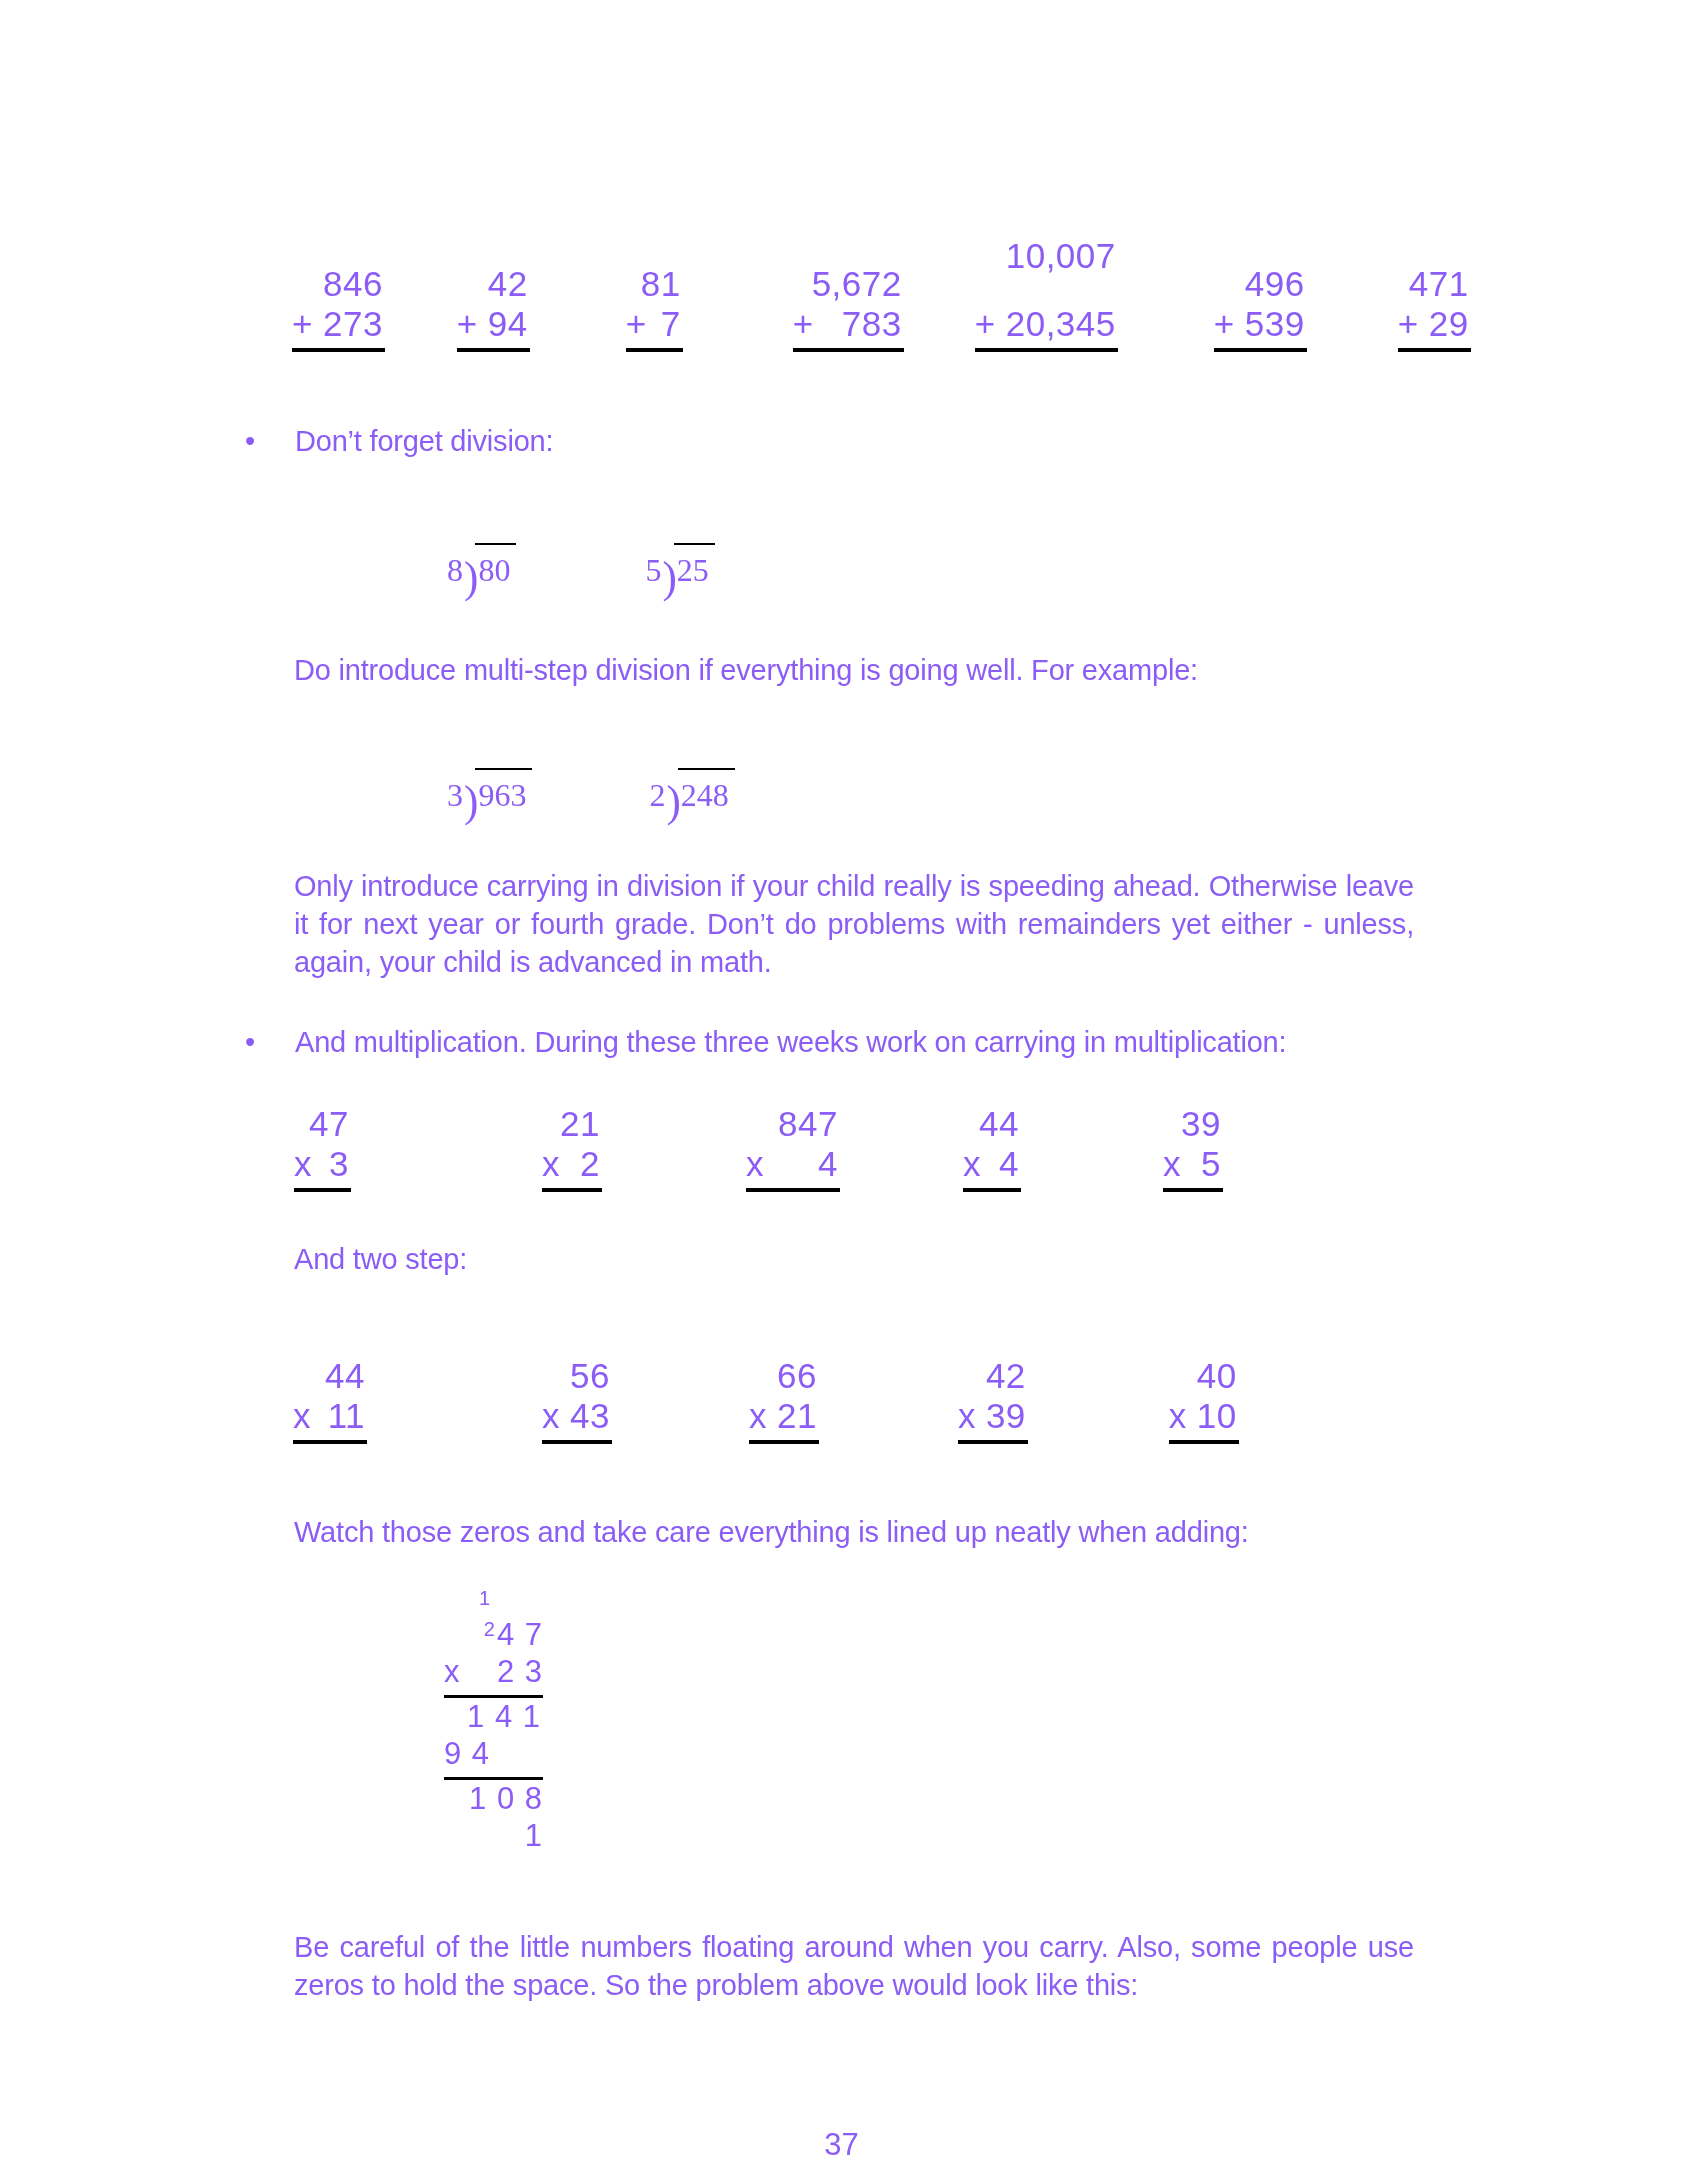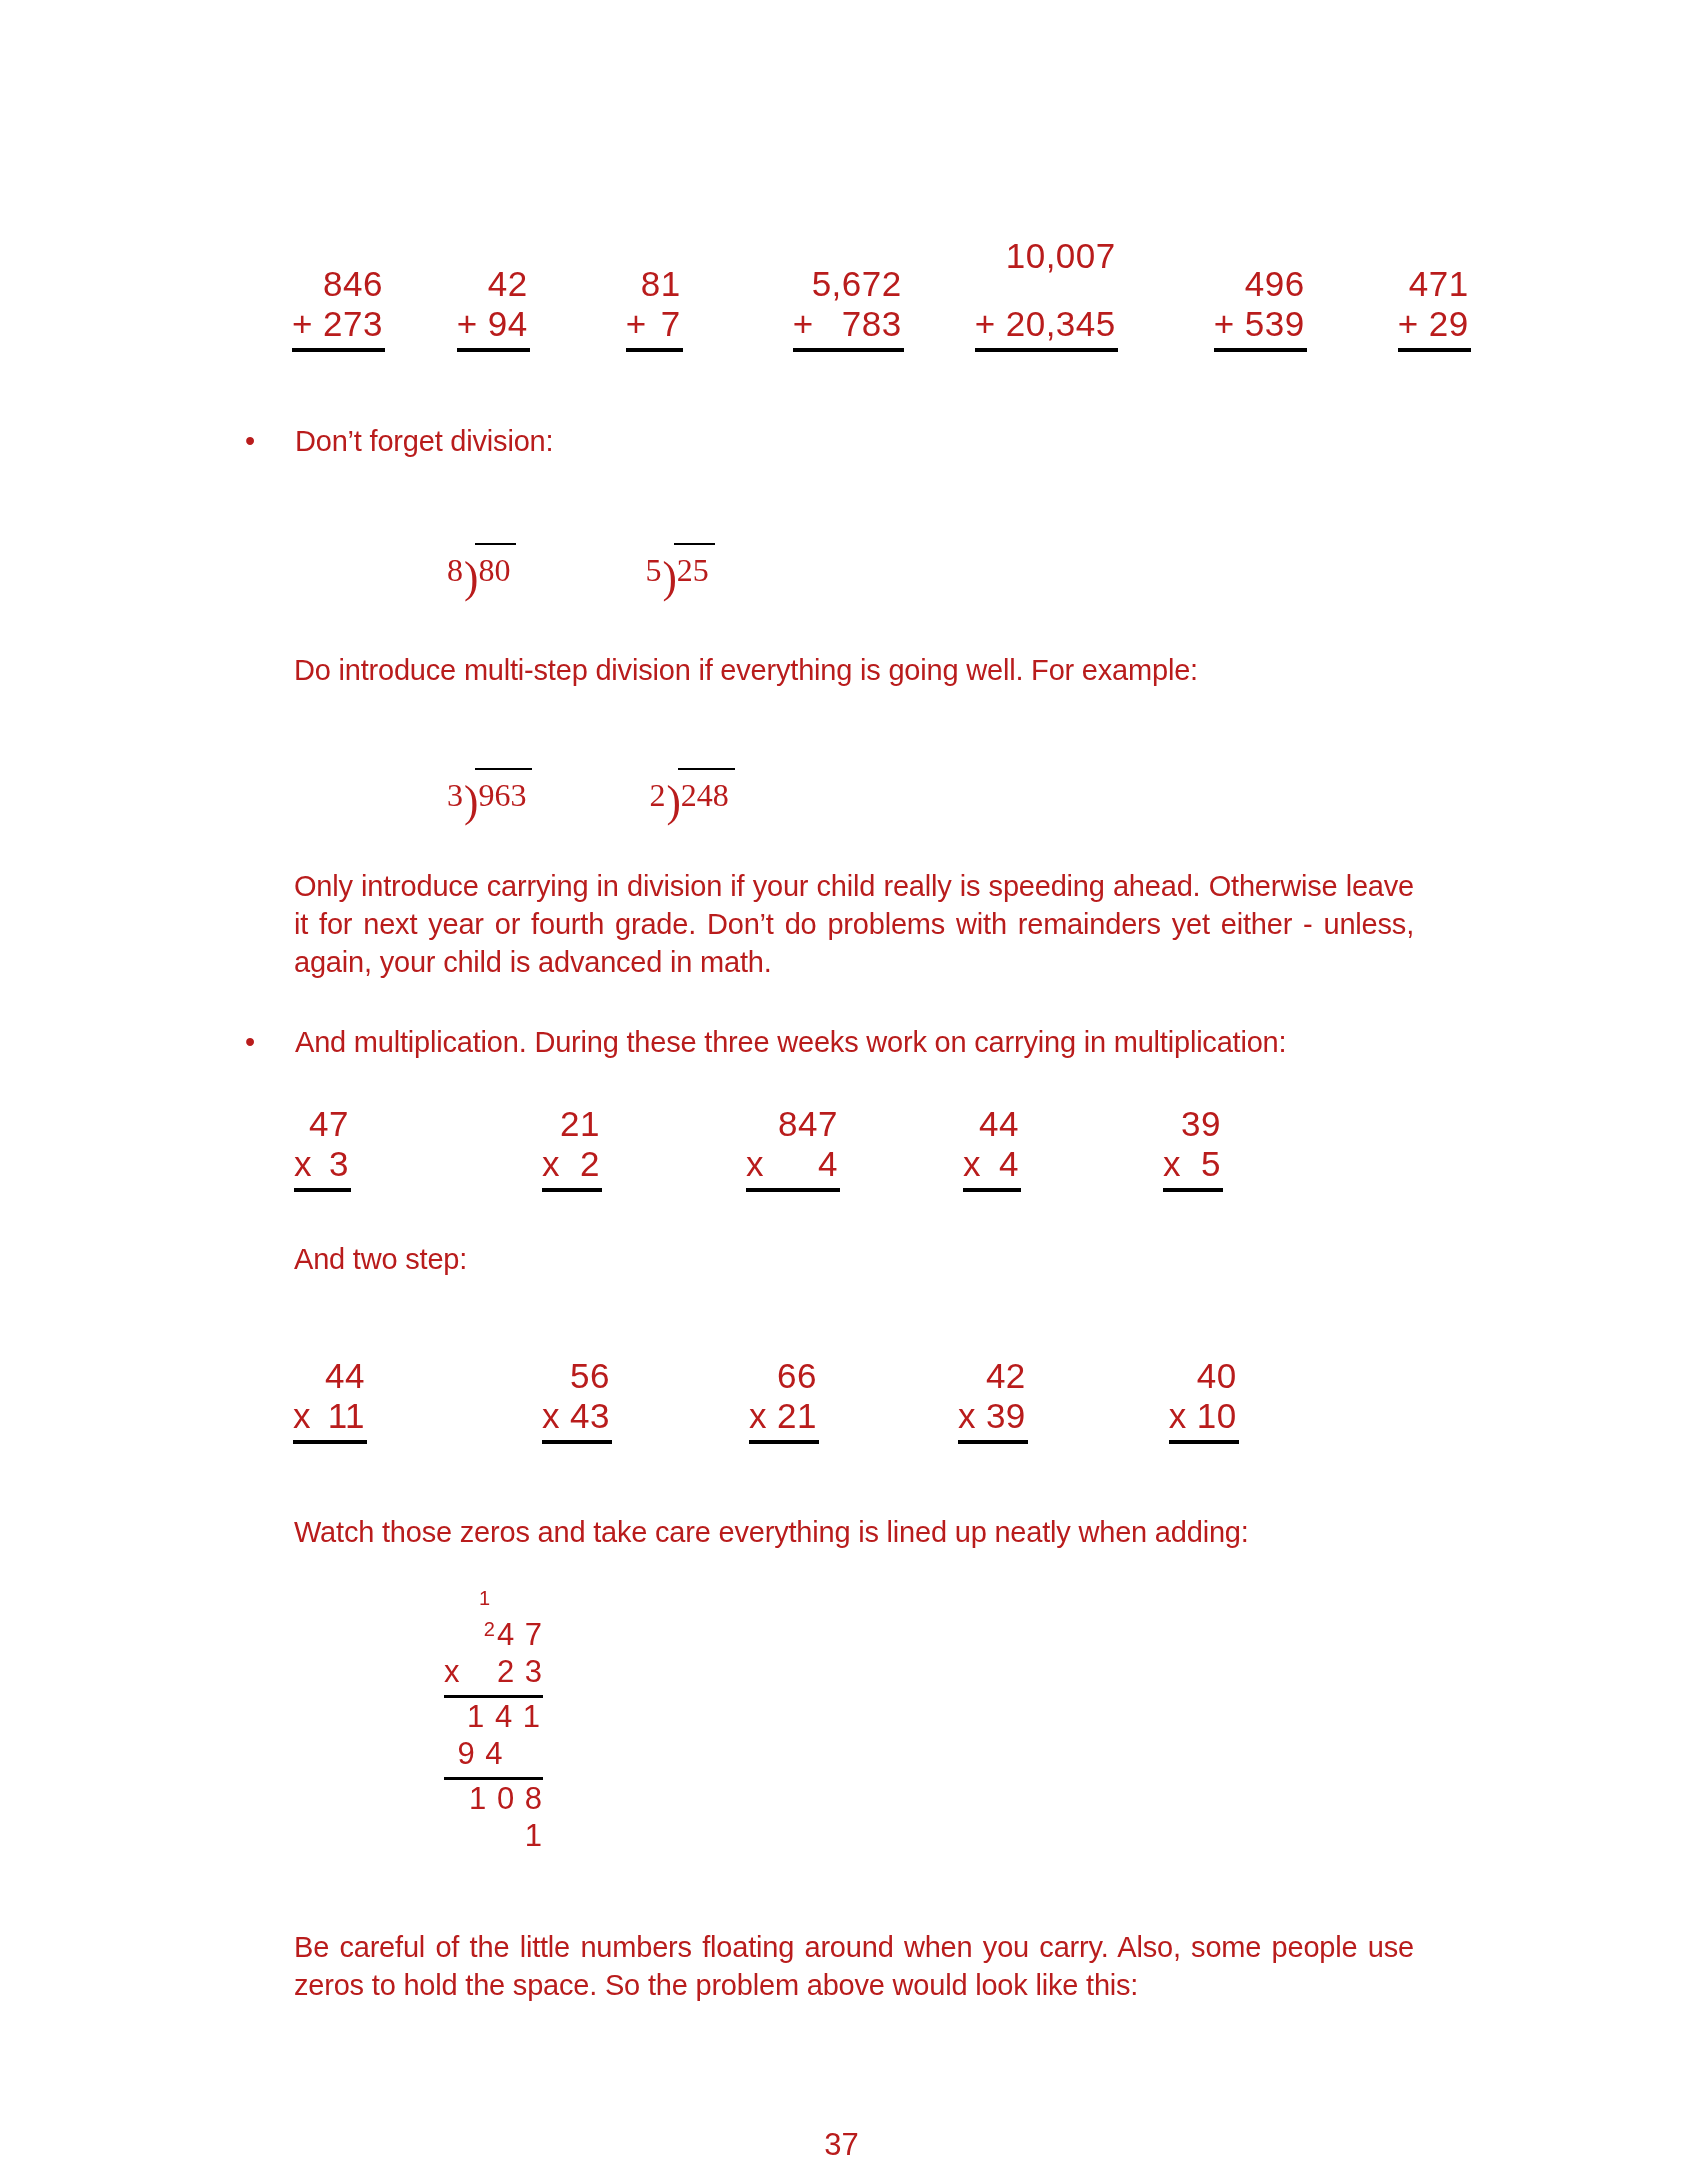--- a/index.html
+++ b/index.html
@@ -2,21 +2,21 @@
 <html><head>
 <meta charset="utf-8">
 <style>
   * { margin: 0; padding: 0; box-sizing: border-box; }
   html, body { background: #ffffff; }
   .page {
     position: relative;
     width: 1683px;
     height: 2178px;
     background: #ffffff;
-    color: #b91c1c;
+    color: #8b5cf6;
     font-family: "Liberation Sans", sans-serif;
     overflow: hidden;
   }
 
   
   .prob-row {
     display: flex;
     align-items: flex-end;
   }
   .vprob {
@@ -123,21 +123,21 @@
     letter-spacing: 0;
   }
   .w-xline {
     display: flex;
     justify-content: space-between;
     border-bottom: 3px solid #000;
     padding-bottom: 5px;
   }
   .w-p1 { text-align: right; padding-right: 2px; }
   .w-p2 {
-    text-align: center;
+    text-align: left;
     padding-right: 26px;
     border-bottom: 3px solid #000;
     padding-bottom: 5px;
   }
   .w-prod { text-align: right; }
 
   
   .page-number {
     margin-top: 121px;
     width: 100%;

